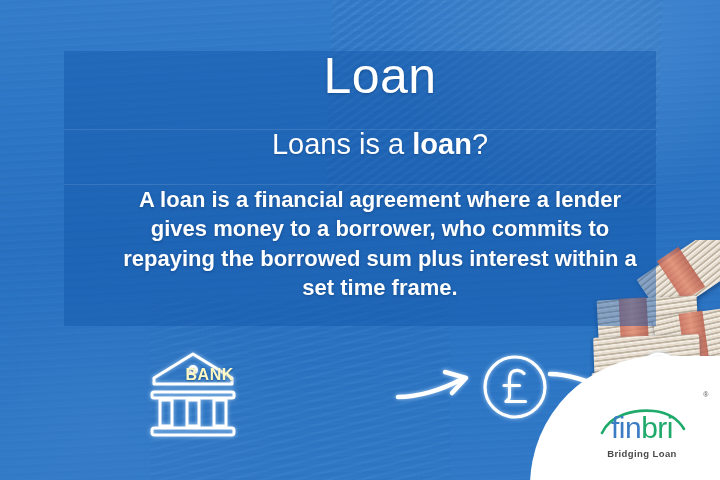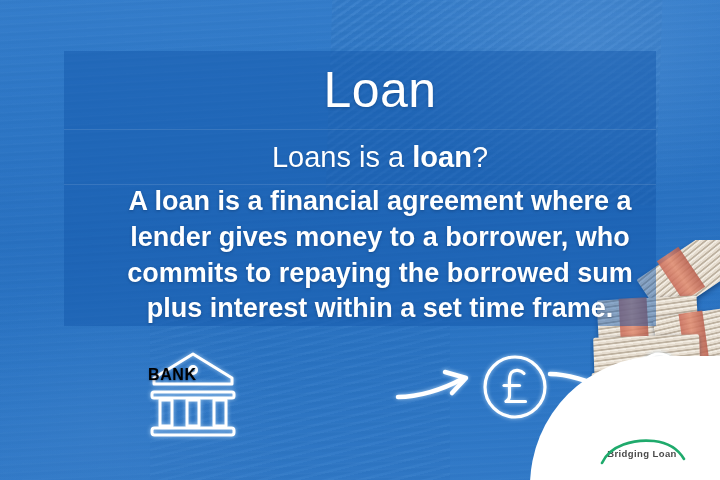--- a/index.html
+++ b/index.html
@@ -89,21 +89,21 @@
     position: absolute;
     left: 64px; top: 51px;
     width: 592px; height: 275px;
     background: rgba(20,88,170,0.47);
   }
   .band {
     position: absolute;
     left: 0; right: 0;
     box-sizing: border-box;
     display: flex;
-    align-items: center;
+    align-items: flex-start;
     justify-content: center;
     text-align: center;
     padding-left: 40px;
   }
   .band-title  { top: 0px;   height: 79px;  border-bottom: 1px solid rgba(255,255,255,0.11); }
   .band-sub    { top: 79px;  height: 55px;  border-bottom: 1px solid rgba(255,255,255,0.11); }
   .band-body   { top: 134px; height: 141px; }
 
   .title {
     color: #ffffff;
@@ -117,21 +117,21 @@
     color: #ffffff;
     font-size: 29px;
     font-weight: 400;
     line-height: 1;
     text-shadow: 0 1px 2px rgba(0,30,70,.30);
   }
   .subtitle b { font-weight: 700; }
 
   .body-text {
     color: #ffffff;
-    font-size: 27px;
+    font-size: 22px;
     font-weight: 700;
     line-height: 1.33;
     padding: 0 14px;
     text-shadow: 0 1px 3px rgba(0,30,70,.36);
   }
 
   
   .money {
     position: absolute;
     right: 0px; top: 240px;
@@ -215,22 +215,22 @@
   .icon-svg { position: absolute; overflow: visible; }
   .bank-icon  { left: 0px;   top: 4px; }
   .arrow1     { left: 248px; top: 26px; }
   .coin-icon  { left: 332px; top: 8px; }
   .arrow2     { left: 400px; top: 22px; }
   .person-icon{ left: 476px; top: 6px; }
   .bank-label {
     position: absolute;
     left: 0px; top: 22px;
     width: 86px;
-    text-align: left;
-    color: #000000;
+    text-align: right;
+    color: #fef9c3;
     font-size: 16px;
     font-weight: 700;
     letter-spacing: .6px;
     text-shadow: 0 1px 2px rgba(0,30,70,.45);
   }
   .glow { filter: drop-shadow(0 0 2px rgba(200,230,255,.75)); }
 </style>
 </head>
 <body>
 
@@ -317,16 +317,19 @@
       </g>
     </svg>
 
   </div>
 
   <div class="white-corner"></div>
   <div class="logo">
     <svg class="logo-arc" viewBox="0 0 86 26">
       <path d="M2 24 C10 6 34 0 54 2 C68 3.5 78 10 84 20" fill="none" stroke="#1faa6c" stroke-width="2.6" stroke-linecap="round"></path>
     </svg>
+    <div class="logo-word">
+      <span class="logo-fin">fin</span><span class="logo-bri">bri</span><span class="logo-reg">®</span>
+    </div>
     <div class="logo-tag">Bridging Loan</div>
   </div>
 
 </div>
 
 </body></html>

